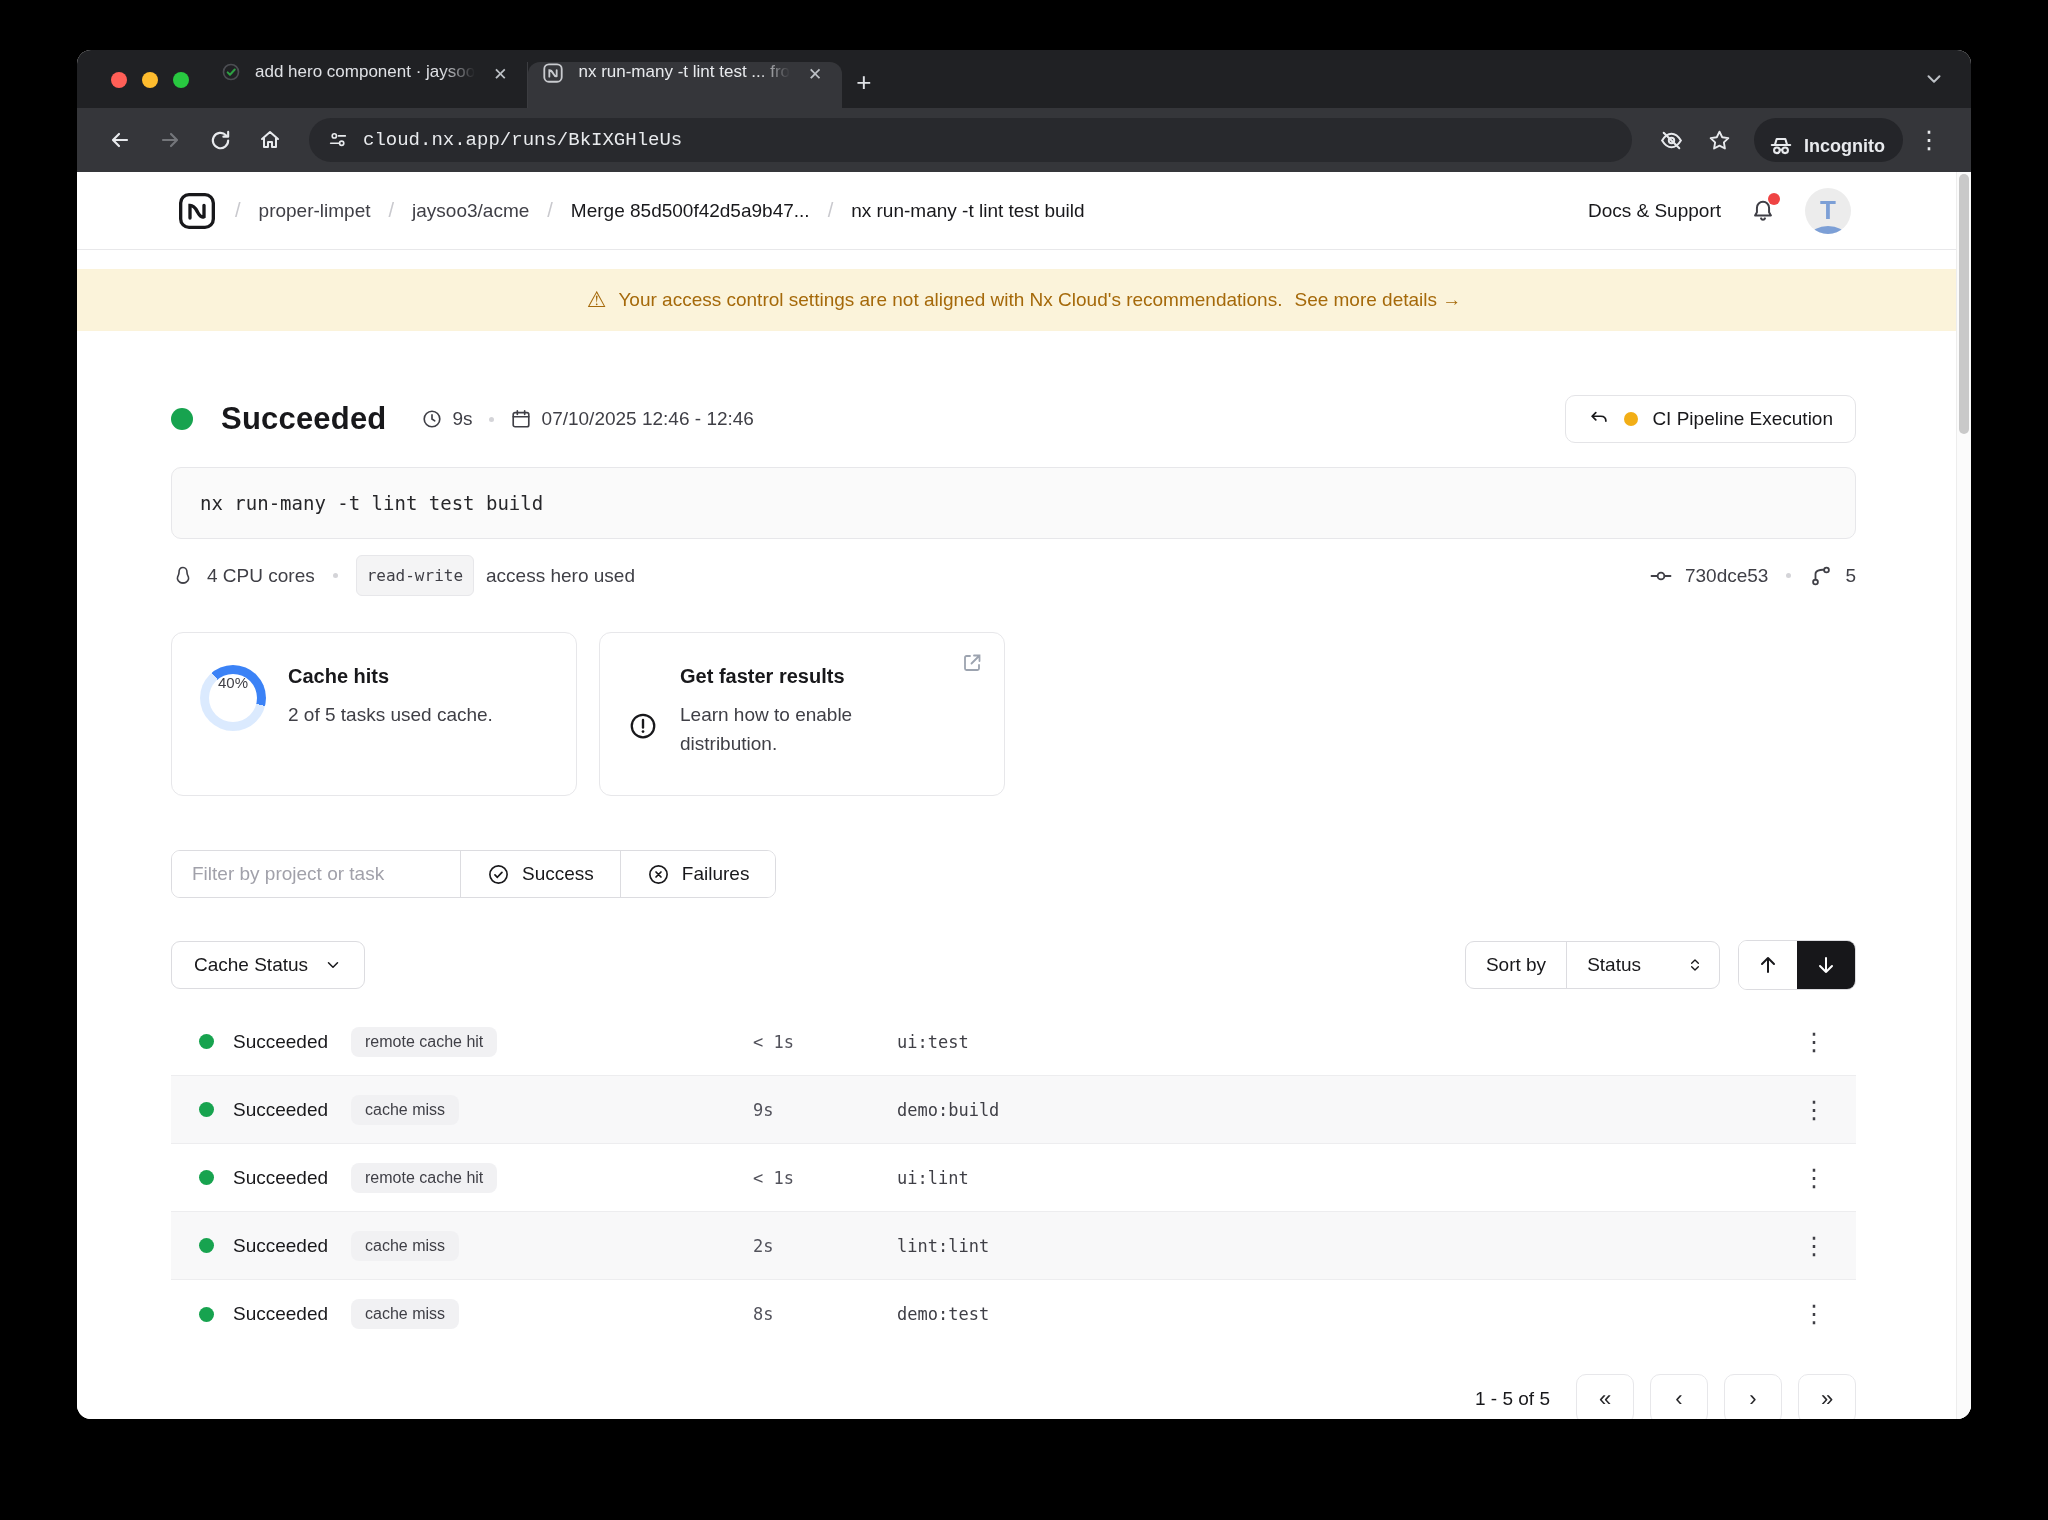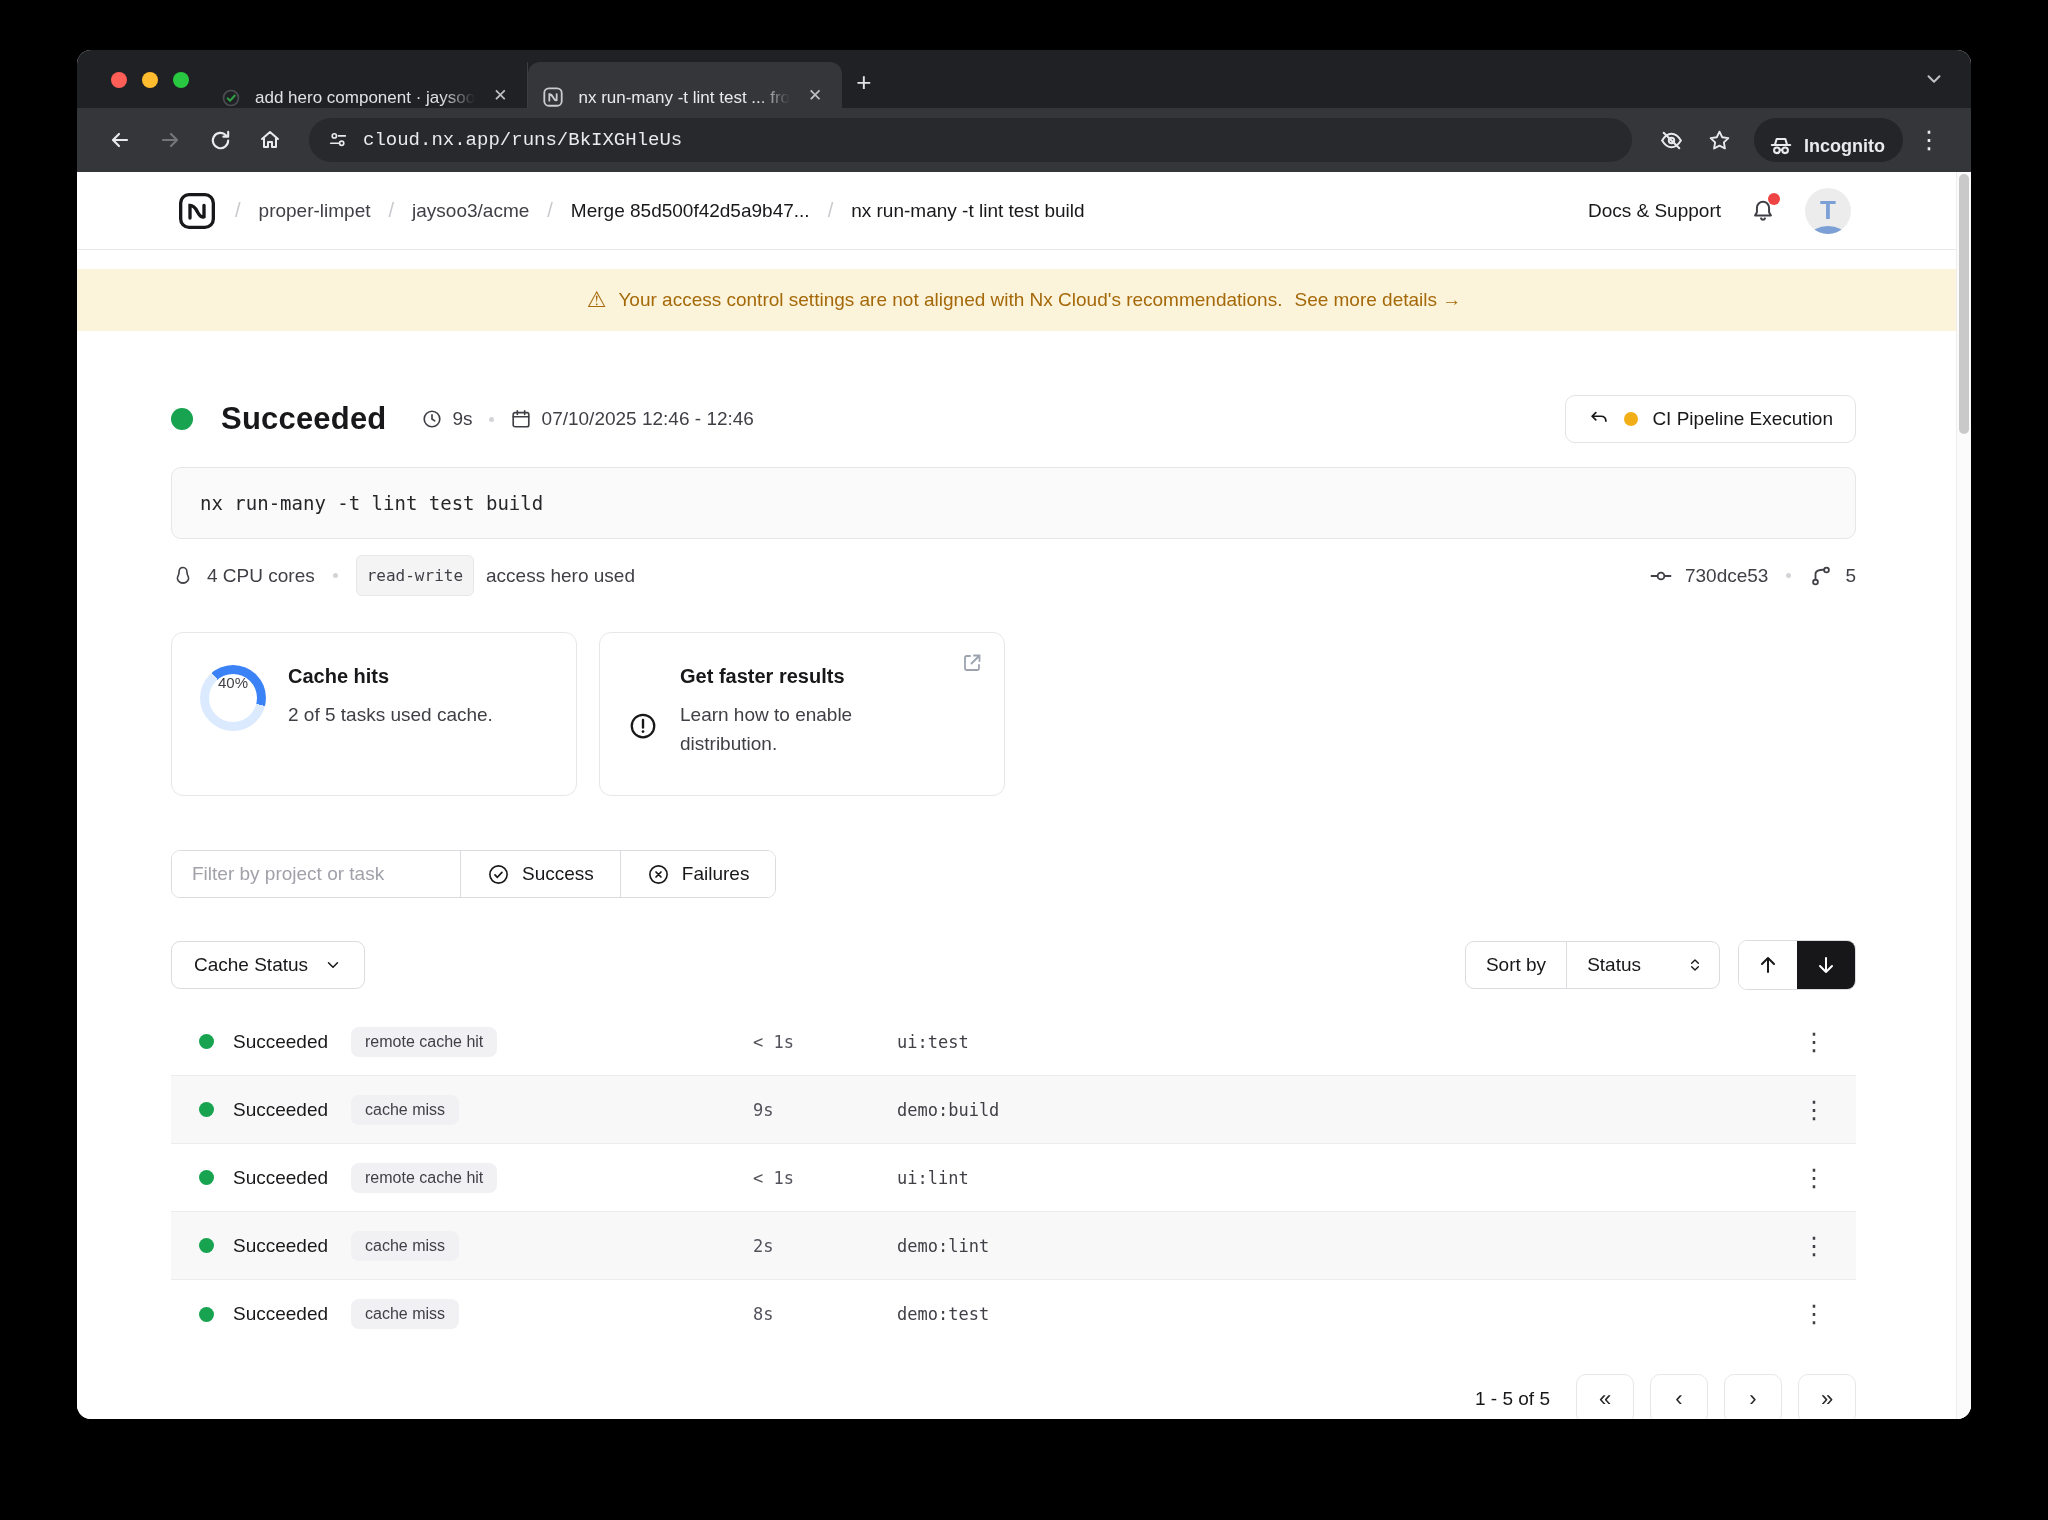--- a/index.html
+++ b/index.html
@@ -13,21 +13,21 @@
             border-radius:14px; overflow:hidden; background:#fff;
             box-shadow:0 20px 60px rgba(0,0,0,.6); display:flex; flex-direction:column; }
 
   
   .tabstrip { height:58px; background:#202124; display:flex; align-items:flex-end; flex:none;
               padding-left:30px; position:relative; }
   .traffic { display:flex; gap:15px; align-items:center; position:absolute; left:34px; top:22px; }
   .tl { width:16px; height:16px; border-radius:50%; }
   .tl.red{background:#ff5f57;} .tl.yellow{background:#febc2e;} .tl.green{background:#28c840;}
   .tabs { display:flex; align-items:flex-end; margin-left:100px; height:100%; }
-  .tab { display:flex; align-items:flex-end; gap:14px; height:46px; padding:0 16px 0 14px;
+  .tab { display:flex; align-items:flex-start; gap:14px; height:46px; padding:0 16px 0 14px;
          color:#dfe1e5; font-size:17px; max-width:330px; }
   .tab.inactive { border-right:1px solid #3c3d41; }
   .tab.active { background:#35363a; border-radius:12px 12px 0 0; color:#e8eaed; }
   .tab-label { white-space:nowrap; overflow:hidden; max-width:230px;
                -webkit-mask-image:linear-gradient(90deg,#000 85%,transparent); }
   .tab-close { color:#bdc1c6; font-size:17px; cursor:default; padding:2px 4px; }
   .newtab { color:#dfe1e5; font-size:26px; margin:0 0 10px 14px; }
   .tabsearch { position:absolute; right:26px; top:18px; color:#bdc1c6; }
 
   
@@ -448,21 +448,21 @@
           <span class="rowbadge">remote cache hit</span>
           <span class="rowdur mono">&lt; 1s</span>
           <span class="rowtask mono">ui:lint</span>
           <span class="rowkebab">⋮</span>
         </div>
         <div class="trow alt">
           <span class="rowdot"></span>
           <span class="rowstatus">Succeeded</span>
           <span class="rowbadge">cache miss</span>
           <span class="rowdur mono">2s</span>
-          <span class="rowtask mono">demo:lint</span>
+          <span class="rowtask mono">lint:lint</span>
           <span class="rowkebab">⋮</span>
         </div>
         <div class="trow">
           <span class="rowdot"></span>
           <span class="rowstatus">Succeeded</span>
           <span class="rowbadge">cache miss</span>
           <span class="rowdur mono">8s</span>
           <span class="rowtask mono">demo:test</span>
           <span class="rowkebab">⋮</span>
         </div>

